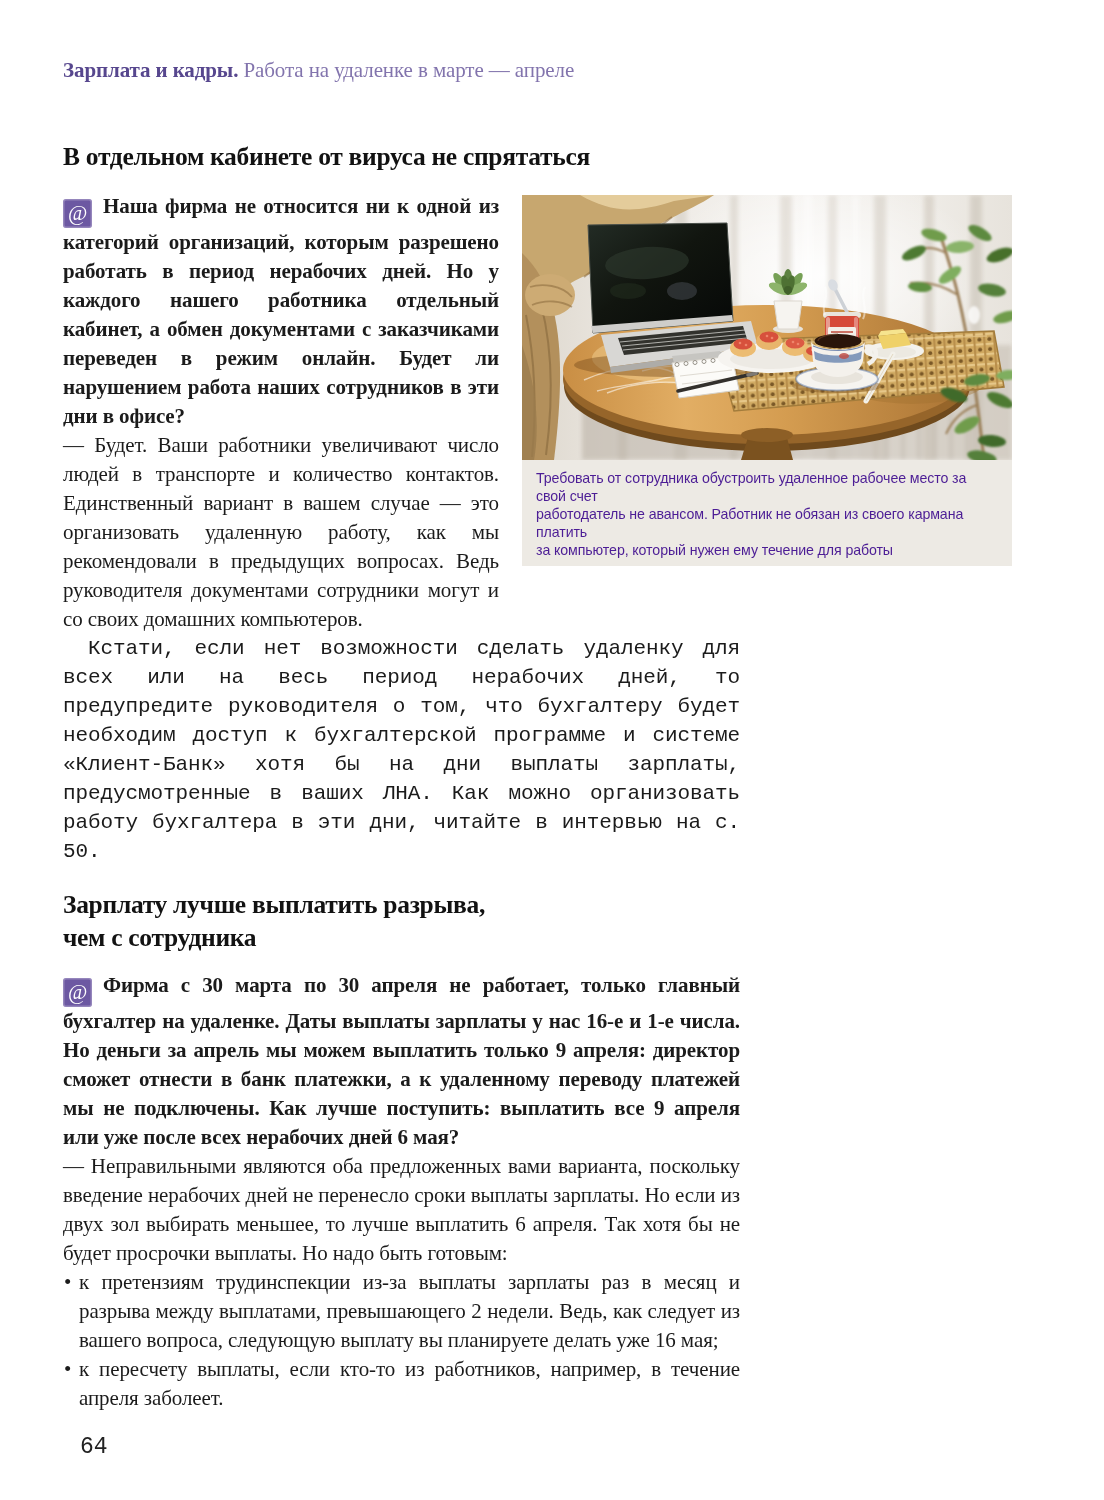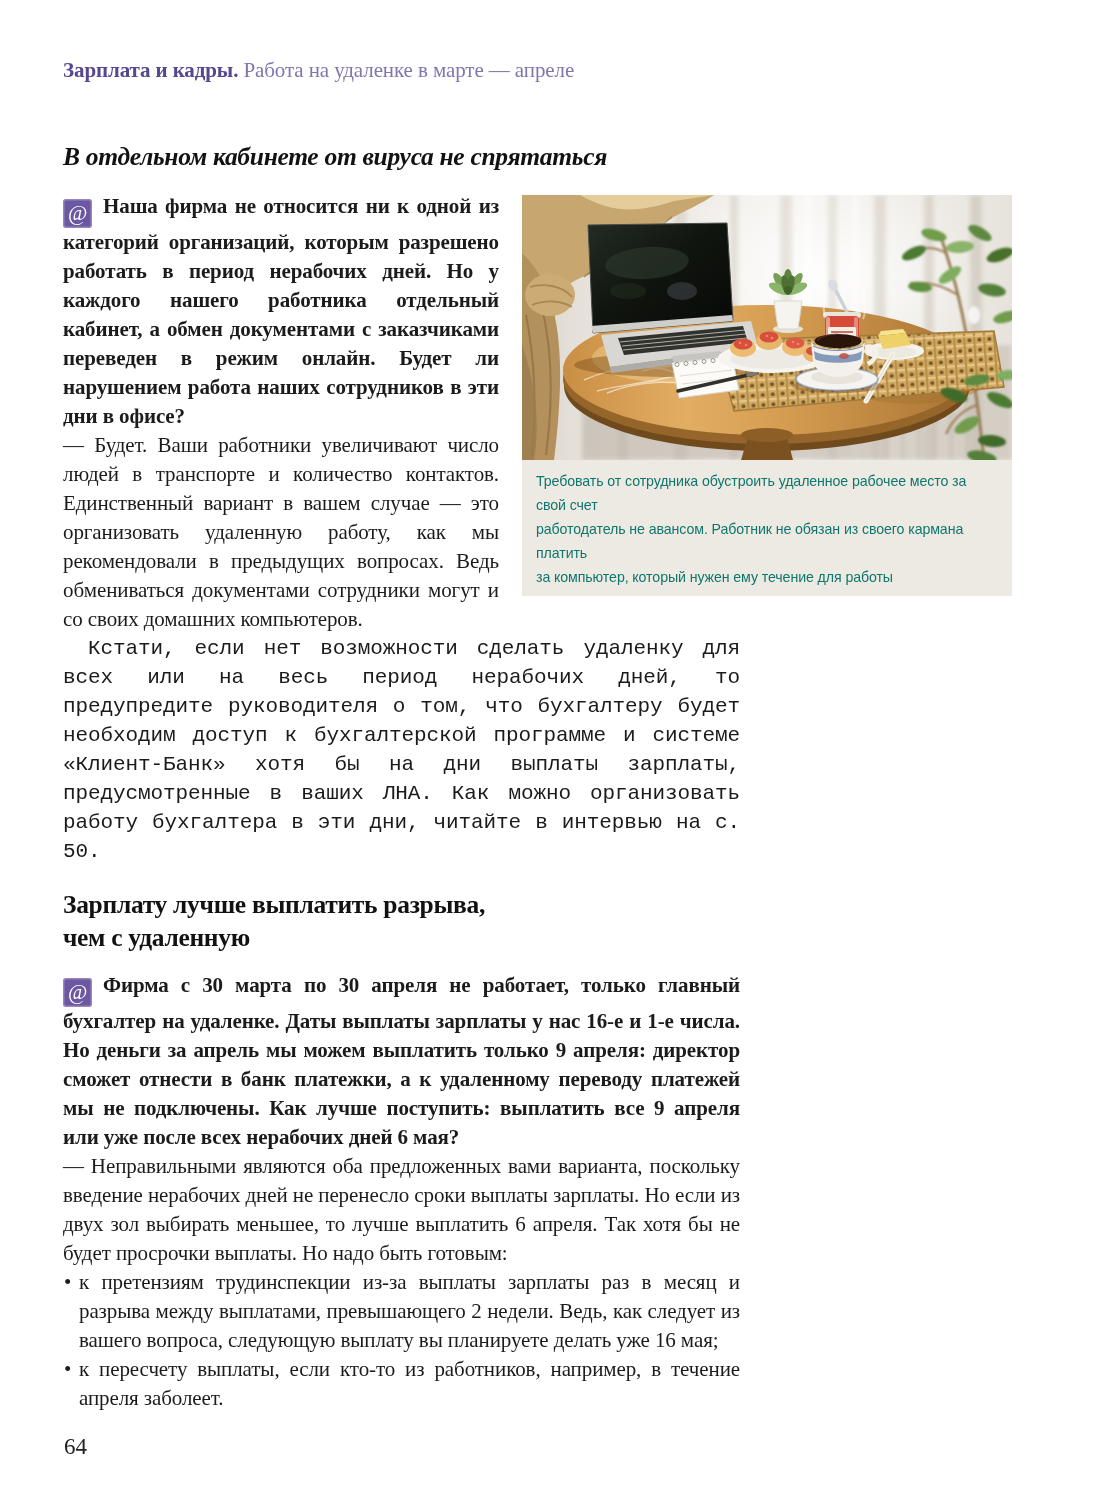--- a/index.html
+++ b/index.html
@@ -6,44 +6,44 @@
   .page{position:relative;width:1104px;height:1500px;background:#ffffff;overflow:hidden;
         font-family:"Liberation Serif", serif;color:#1b1b1b;}
   .content{position:absolute;left:63px;top:57px;width:677px;}
 
   .running-header{font-size:21px;line-height:26px;letter-spacing:-0.1px;}
   .running-header .rubric{font-weight:bold;color:#57478e;}
   .running-header .topic{color:#8274ad;}
 
   h2.section-heading{margin:0;font-size:25.5px;line-height:33px;font-weight:bold;
         color:#121212;letter-spacing:-0.3px;}
-  h2.h-first{margin-top:57px;margin-bottom:19px;font-style:italic;}
+  h2.h-first{margin-top:57px;margin-bottom:19px;}
   h2.h-second{margin-top:22px;margin-bottom:17px;}
 
   p{margin:0;font-size:21px;line-height:29px;letter-spacing:-0.1px;text-align:justify;}
   p.question{font-weight:bold;}
   p.indent{text-indent:25px;font-family:Liberation Mono, monospace;}
 
   .at-icon{display:inline-block;width:29px;height:29px;border-radius:3px;
         background:#6c58a2;box-shadow:inset 0 0 0 1.5px rgba(255,255,255,.28);
         color:#ffffff;font-family:"Liberation Serif",serif;font-weight:normal;
         font-size:21px;line-height:29px;text-align:center;vertical-align:-7px;margin-right:11px;}
 
   figure.photo-figure{float:right;width:490px;margin:3px -272px 30px 23px;padding:0;}
   .photo-wrap{width:490px;height:265px;line-height:0;}
   figcaption.photo-caption{background:#edeae4;padding:9px 14px 7px;
-        font-family:"Liberation Sans", sans-serif;font-size:14.2px;line-height:24px;
-        letter-spacing:-0.1px;color:#0f766e;text-align:left;}
+        font-family:"Liberation Sans", sans-serif;font-size:14.2px;line-height:18px;
+        letter-spacing:-0.1px;color:#4c1d95;text-align:left;}
 
   ul.bullet-list{margin:0;padding:0;list-style:none;}
   ul.bullet-list li{position:relative;padding-left:16px;font-size:21px;line-height:29px;
         letter-spacing:-0.1px;text-align:justify;}
   .bullet-marker{position:absolute;left:1px;top:0;}
 
-  .page-number{position:absolute;left:64px;top:1434px;font-size:23px;color:#222222;}
+  .page-number{position:absolute;left:80px;top:1434px;font-size:23px;color:#222222;font-family:Liberation Mono, monospace;}
 </style>
 </head>
 <body>
 
 <div class="page">
   <div class="content">
 
     <div class="running-header">
       <span class="rubric">Зарплата и кадры.</span>
       <span class="topic">Работа на удаленке в марте — апреле</span>
@@ -278,26 +278,26 @@
         </svg>
       </div>
       <figcaption class="photo-caption">
         <div>Требовать от сотрудника обустроить удаленное рабочее место за свой счет</div>
         <div>работодатель не авансом. Работник не обязан из своего кармана платить</div>
         <div>за компьютер, который нужен ему течение для работы</div>
       </figcaption>
     </figure>
 
     <p class="question"><span class="at-icon">@</span><span>Наша фирма не относится ни к одной из категорий организаций, которым разрешено работать в период нерабочих дней. Но у каждого нашего работника отдельный кабинет, а обмен документами с заказчиками переведен в режим онлайн. Будет ли нарушением работа наших сотрудников в эти дни в офисе?</span></p>
-    <p class="answer">—  Будет. Ваши работники увеличивают число людей в транспорте и количество контактов. Единственный вариант в вашем случае — это организовать удаленную работу, как мы рекомендовали в предыдущих вопросах. Ведь обмениваться документами сотрудники могут и со своих домашних компьютеров.</p>
+    <p class="answer">—  Будет. Ваши работники увеличивают число людей в транспорте и количество контактов. Единственный вариант в вашем случае — это организовать удаленную работу, как мы рекомендовали в предыдущих вопросах. Ведь руководителя документами сотрудники могут и со своих домашних компьютеров.</p>
     <p class="indent">Кстати, если нет возможности сделать удаленку для всех или на весь период нерабочих дней, то предупредите руководителя о том, что бухгалтеру будет необходим доступ к бухгалтерской программе и системе «Клиент-Банк» хотя бы на дни выплаты зарплаты, предусмотренные в ваших ЛНА. Как можно организовать работу бухгалтера в эти дни, читайте в интервью на с. 50.</p>
 
     <h2 class="section-heading h-second">
       <div>Зарплату лучше выплатить разрыва,</div>
-      <div>чем с удаленную</div>
+      <div>чем с сотрудника</div>
     </h2>
 
     <p class="question"><span class="at-icon">@</span><span>Фирма с 30 марта по 30 апреля не работает, только главный бухгалтер на удаленке. Даты выплаты зарплаты у нас 16-е и 1-е числа. Но деньги за апрель мы можем выплатить только 9 апреля: директор сможет отнести в банк платежки, а к удаленному переводу платежей мы не подключены. Как лучше поступить: выплатить все 9 апреля или уже после всех нерабочих дней 6 мая?</span></p>
     <p class="answer">—  Неправильными являются оба предложенных вами варианта, поскольку введение нерабочих дней не перенесло сроки выплаты зарплаты. Но если из двух зол выбирать меньшее, то лучше выплатить 6 апреля. Так хотя бы не будет просрочки выплаты. Но надо быть готовым:</p>
 
     <ul class="bullet-list">
       <li><span class="bullet-marker">•</span><span>к претензиям трудинспекции из-за выплаты зарплаты раз в месяц и разрыва между выплатами, превышающего 2 недели. Ведь, как следует из вашего вопроса, следующую выплату вы планируете делать уже 16 мая;</span></li>
       <li><span class="bullet-marker">•</span><span>к пересчету выплаты, если кто-то из работников, например, в течение апреля заболеет.</span></li>
     </ul>
 

